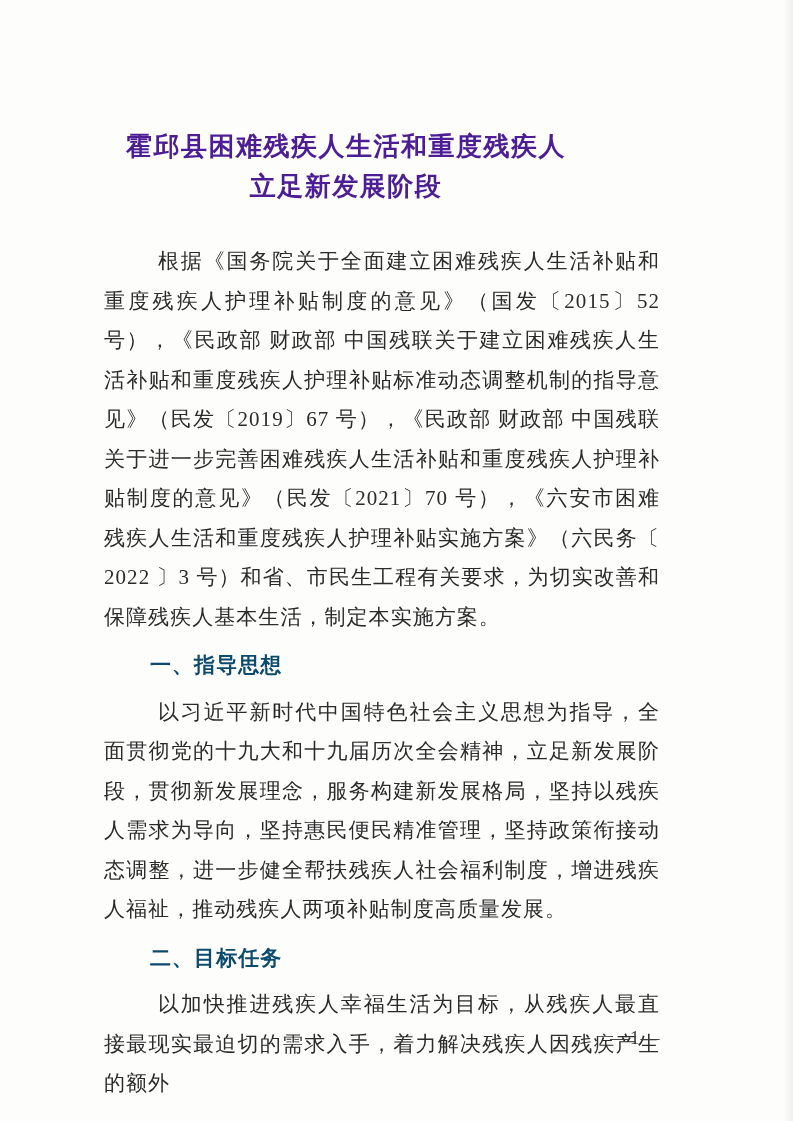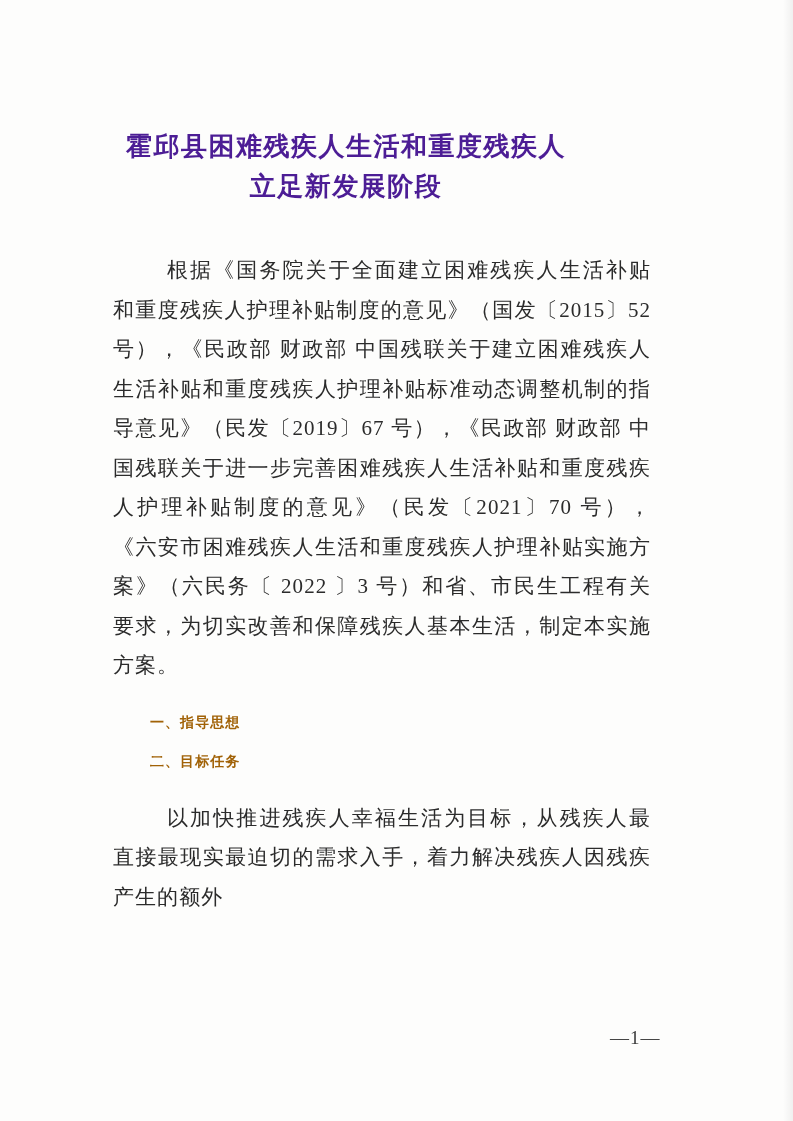--- a/index.html
+++ b/index.html
@@ -46,31 +46,31 @@
     top: 234px;
     left: 96px;
     width: 572px;
     font-size: 21px;
     line-height: 39.5px;
     letter-spacing: 0.05em;
     color: #2b2b2b;
     text-align: justify;
   }
   .doc-body p {
-    margin: 17px;
+    margin: 8px;
     text-indent: 54px;
   }
   .doc-body h2 {
     margin: 0;
     font-family: "Liberation Sans", sans-serif;
-    font-size: 14px;
+    font-size: 21px;
     line-height: 39.5px;
     font-weight: 700;
     text-indent: 54px;
-    color: #a16207;
+    color: #0c4a6e;
   }
   .page-number {
     position: absolute;
     top: 1026px;
     left: 610px;
     font-size: 19px;
     line-height: 24px;
     letter-spacing: 1px;
     color: #3c3c3c;
     font-family: "Liberation Serif", serif;
@@ -84,20 +84,21 @@
   <h1 class="doc-title">
     <span class="title-line">霍邱县困难残疾人生活和重度残疾人</span>
     <span class="title-line">立足新发展阶段</span>
   </h1>
 
   <div class="doc-body">
     <p>根据《国务院关于全面建立困难残疾人生活补贴和重度残疾人护理补贴制度的意见》（国发〔2015〕52 号），《民政部 财政部 中国残联关于建立困难残疾人生活补贴和重度残疾人护理补贴标准动态调整机制的指导意见》（民发〔2019〕67 号），《民政部 财政部 中国残联关于进一步完善困难残疾人生活补贴和重度残疾人护理补贴制度的意见》（民发〔2021〕70 号），《六安市困难残疾人生活和重度残疾人护理补贴实施方案》（六民务〔 2022 〕3 号）和省、市民生工程有关要求，为切实改善和保障残疾人基本生活，制定本实施方案。</p>
 
     <h2>一、指导思想</h2>
 
+    <p>以习近平新时代中国特色社会主义思想为指导，全面贯彻党的十九大和十九届历次全会精神，立足新发展阶段，贯彻新发展理念，服务构建新发展格局，坚持以残疾人需求为导向，坚持惠民便民精准管理，坚持政策衔接动态调整，进一步健全帮扶残疾人社会福利制度，增进残疾人福祉，推动残疾人两项补贴制度高质量发展。</p>
 
     <h2>二、目标任务</h2>
 
     <p>以加快推进残疾人幸福生活为目标，从残疾人最直接最现实最迫切的需求入手，着力解决残疾人因残疾产生的额外</p>
   </div>
 
   <div class="page-number">—1—</div>
 
 </div>
 

